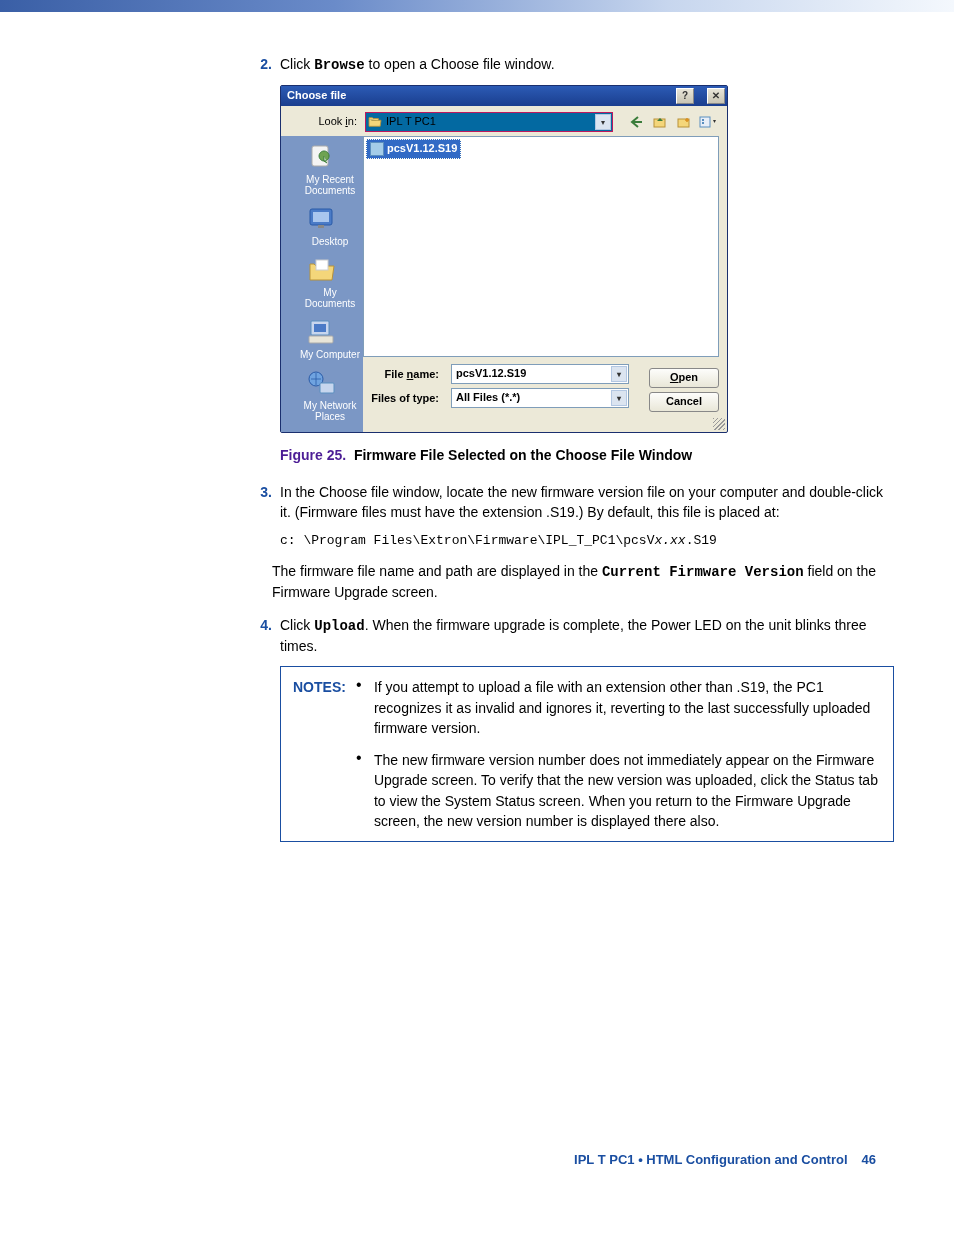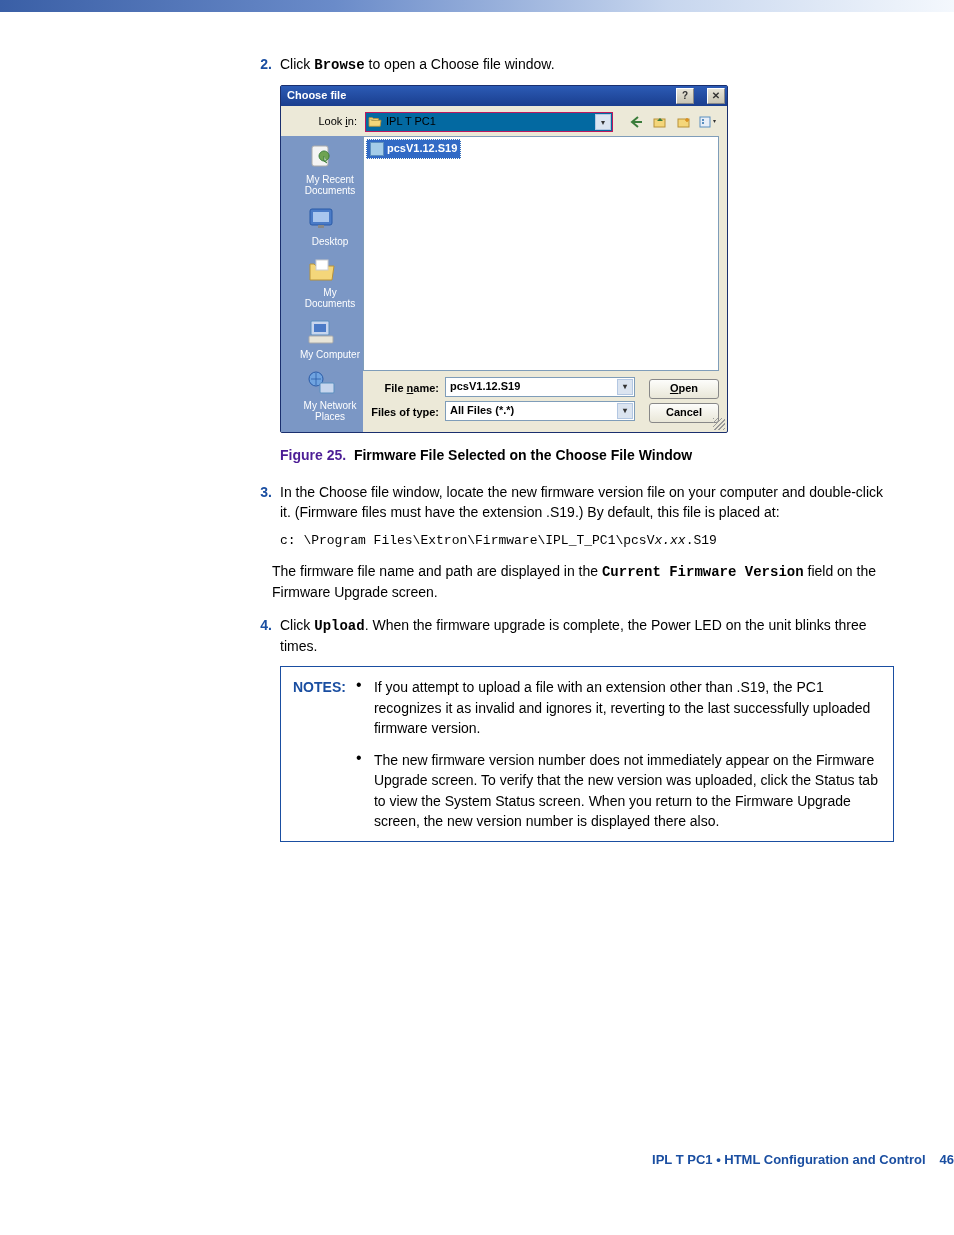--- a/index.html
+++ b/index.html
@@ -29,21 +29,21 @@
   .body { display:flex; }
   .places { width:82px; background:#7b97c5; padding:4px 0 6px; display:flex; flex-direction:column; gap:2px;}
   .place { text-align:center; padding:2px 0 4px; }
   .place .picon { width:34px; height:30px; margin:0 auto 2px; display:flex;align-items:center;justify-content:center;}
   .place .plabel { font-size:10px; color:#fff; line-height:1.1;margin-left:16px; }
 
   .filearea { flex:1; background:#fff; border:1px solid #7f9db9; margin:0 8px 4px 0; height:236px; padding:2px; }
   .fileitem { display:inline-flex; align-items:center; gap:3px; background:#316ac5; color:#fff; padding:1px 3px; border:1px dotted #ffe; font-size:11px;}
   .ficon { width:14px;height:14px; background:#a4cde8; border:1px solid #5a8fbf; position:relative;}
   
-  .bottom { display:flex; padding:0 8px 6px 0; gap:6px; align-items:center;}
+  .bottom { display:flex; padding:0 8px 20px 0; gap:12px; align-items:flex-end;}
   .bottom .labels { width:76px; text-align:right; padding-top:3px; font-size:11px;}
   .bottom .labels div { height:24px; line-height:20px;}
   .bottom .fields { flex:1; }
   .fld { height:20px; background:#fff; border:1px solid #7f9db9; display:flex; align-items:center; padding:0 4px; position:relative; margin-bottom:4px;}
   .fld .drop { position:absolute; right:1px; top:1px; bottom:1px; width:16px; background:#dbe4f0; border:1px solid #b3c7e2; display:flex;align-items:center;justify-content:center;font-size:8px;color:#333;}
   .btncol { width:70px; display:flex; flex-direction:column; gap:4px; margin-left:8px;}
   .winbtn { height:20px; background:linear-gradient(to bottom,#fdfdfb,#e9e7d8); border:1px solid #888; border-radius:3px; font-size:11px; display:flex;align-items:center;justify-content:center;}
   .resize { position:absolute; right:2px; bottom:2px; width:12px;height:12px; background:repeating-linear-gradient(135deg,#999,#999 1px,transparent 1px,transparent 3px);}
 
   .figcap { text-align:left; margin:10px 0 16px 30px; font-size:14px;}
@@ -51,21 +51,21 @@
   
   .codepath { margin:10px 0 10px 30px; font-family:"Courier New",monospace; font-size:13px;}
   
   .notesbox { border:1px solid #1a4ea1; margin:8px 0 0 30px; padding:10px 12px; }
   .notesbox .ntitle { color:#1a4ea1; font-weight:bold; }
   .notesbox ul { margin:0; padding-left:4px; list-style:none; }
   .notesbox li { display:flex; gap:8px; margin-bottom:12px;}
   .notesbox li:last-child { margin-bottom:0;}
   .bullet { flex:none; width:10px; font-size:16px; line-height:1;}
   
-  .footer { position:absolute; width:954px; display:flex; justify-content:flex-end; margin-top:310px; color:#1a4ea1; font-size:13px;}
+  .footer { position:absolute; width:954px; display:flex; justify-content:flex-end; padding-right:78px; margin-top:310px; color:#1a4ea1; font-size:13px;}
   .footer .pnum { margin-left:14px; }
   .un { text-decoration: underline; }
 </style>
 </head>
 <body>
 
 <div class="topbar"></div>
 
 <div class="content">
 

